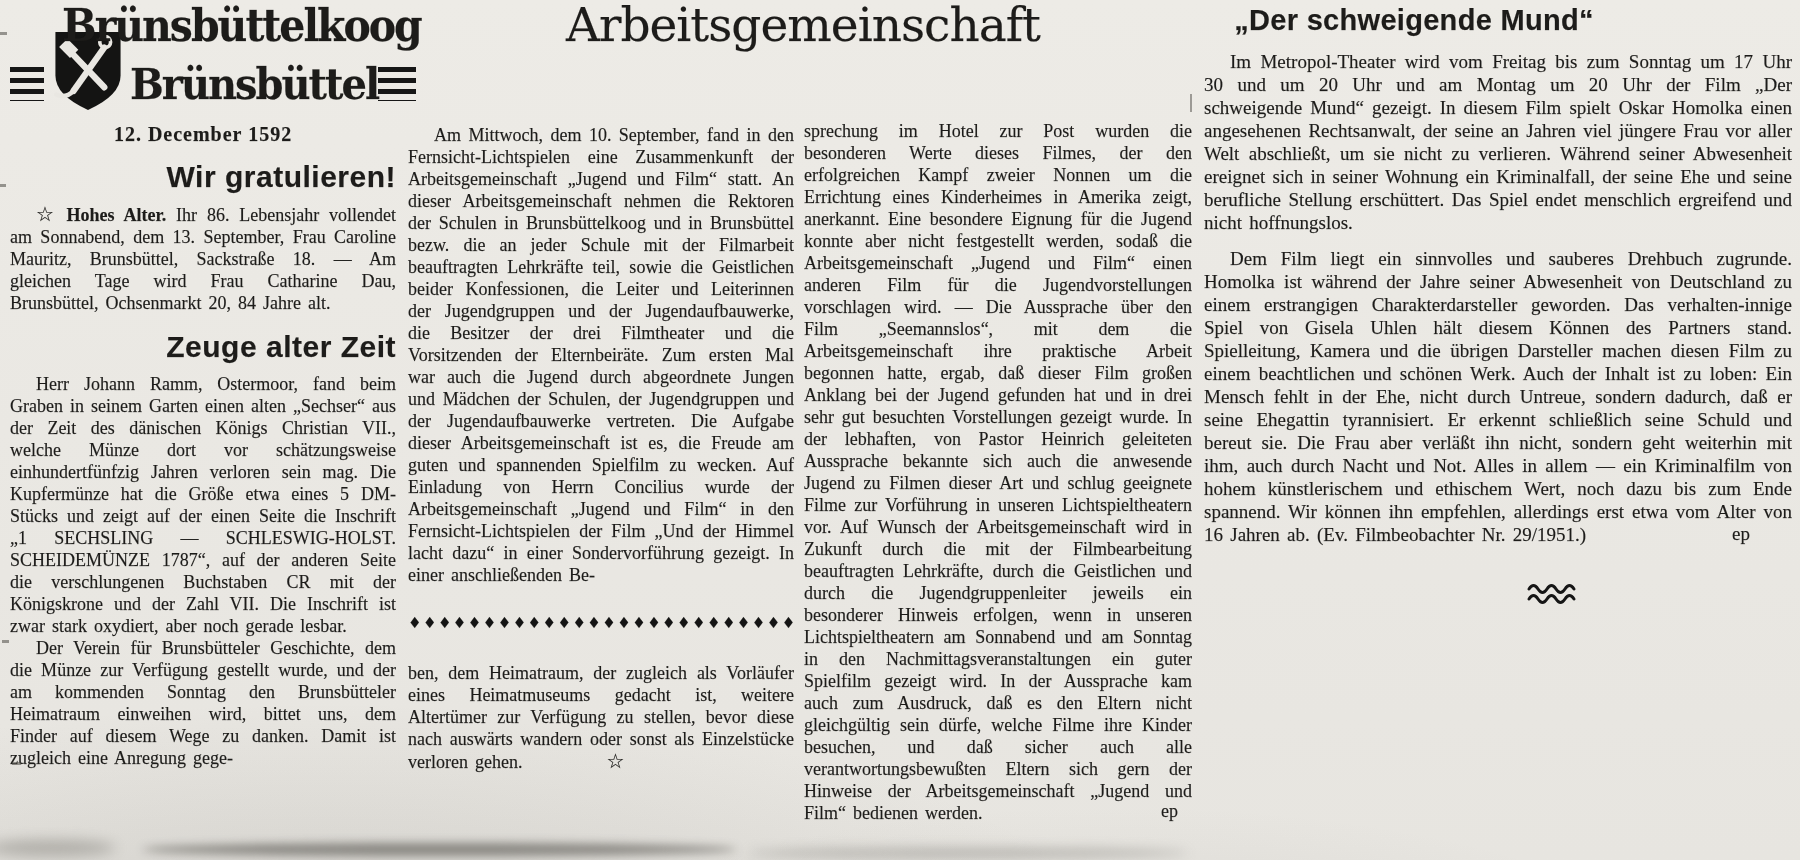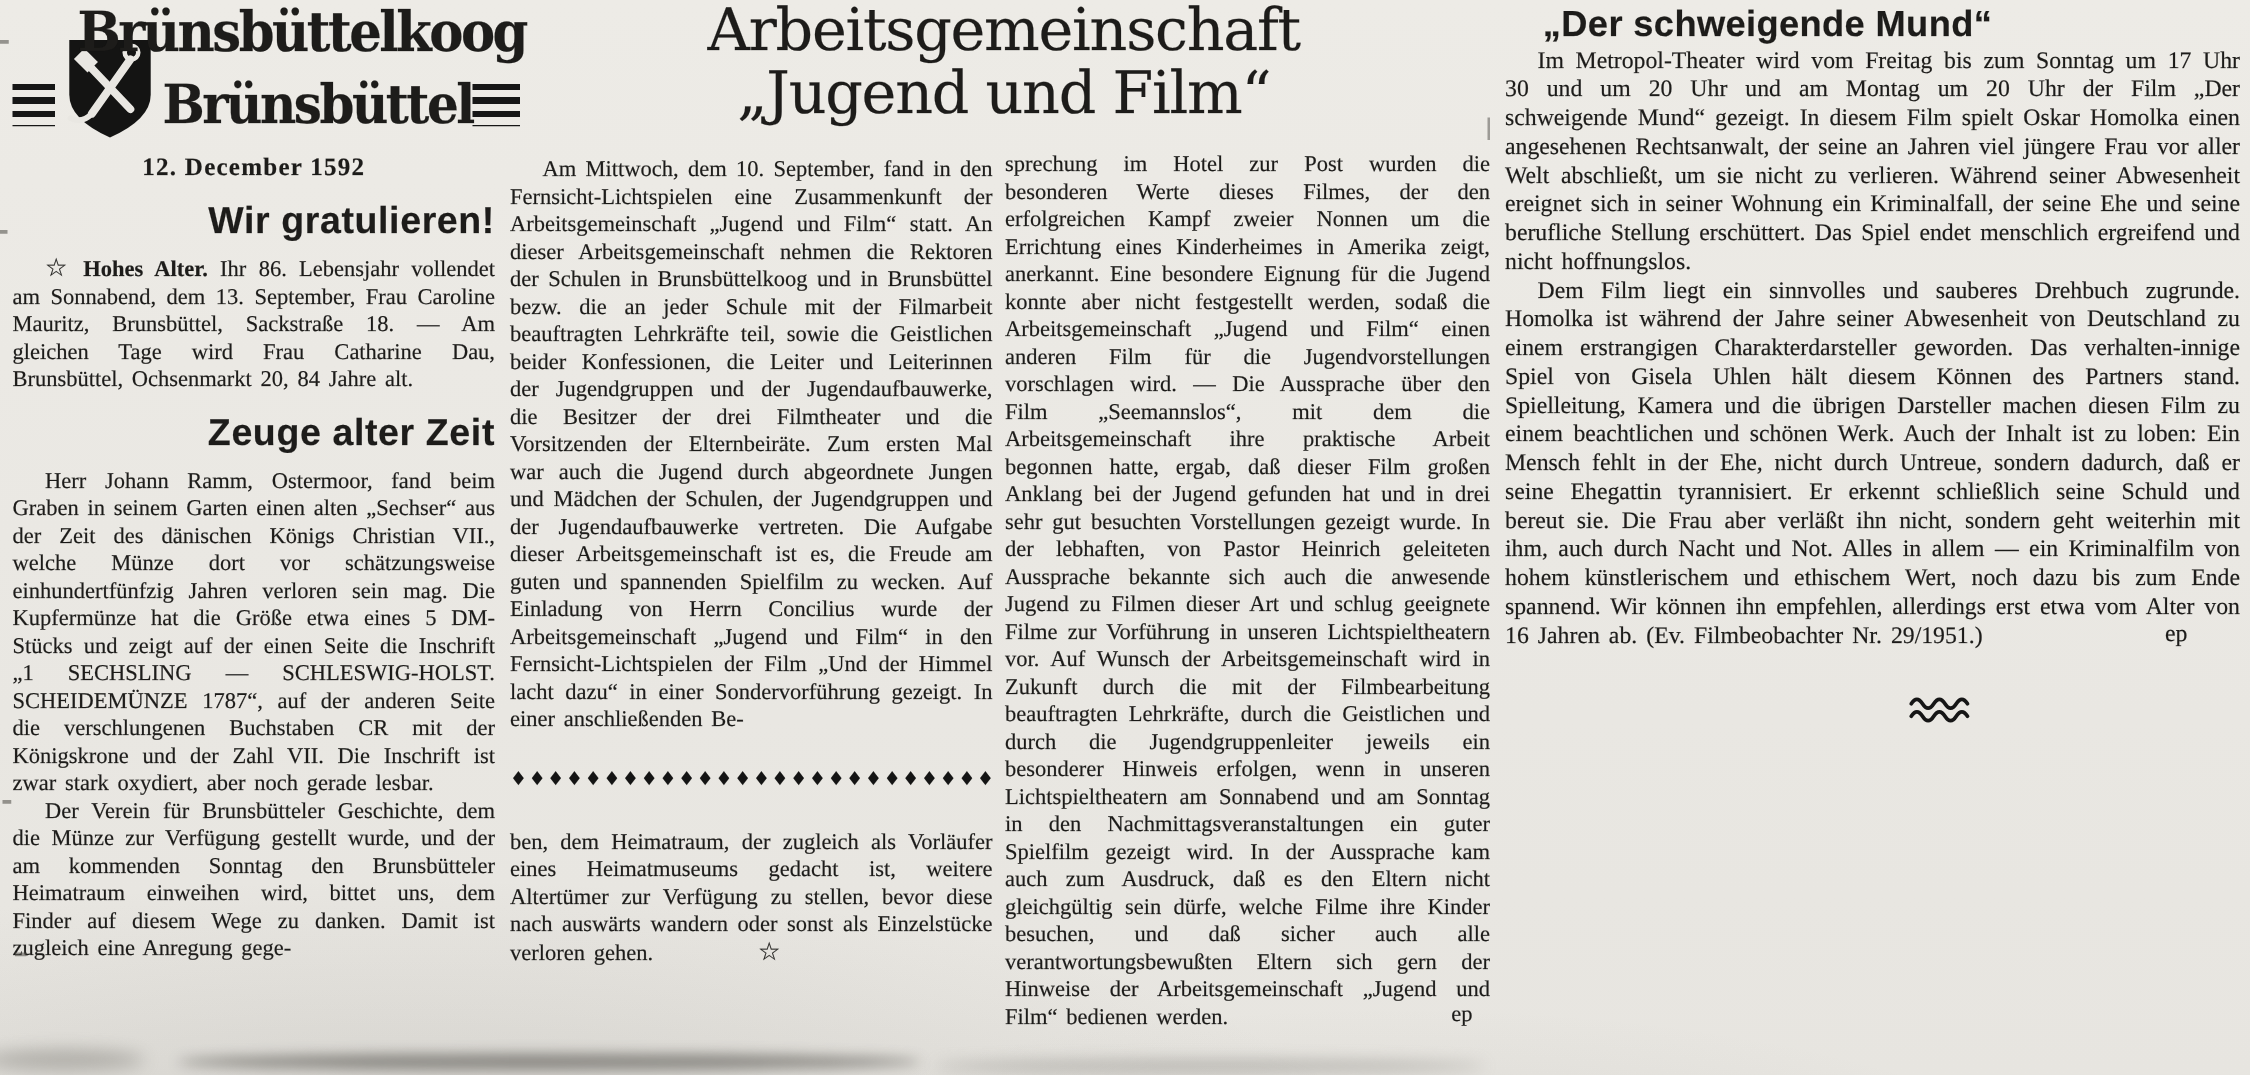--- a/index.html
+++ b/index.html
@@ -18,21 +18,21 @@
   .left-col{left:10px;top:6px;width:386px;}
   .colA{left:408px;top:124px;width:386px;}
   .colB{left:804px;top:120px;width:388px;}
   .right-col{left:1204px;top:4px;width:588px;}
   .film-headline{left:414px;top:0;width:778px;text-align:center;
     font-family:"DejaVu Serif", serif;font-weight:normal;font-size:47px;line-height:1.07;
     letter-spacing:-1px;}
   
   .j{ text-align:justify;hyphens:auto;-webkit-hyphens:auto;
       font-size:18px;line-height:22px;word-spacing:2.5px;margin:0;}
-  .right-col .j{font-size:19px;line-height:23px;}
+  .right-col .j{font-size:19px;line-height:23px;margin-top:13px;}
   .ind{text-indent:26px;}
   .lead-b{font-weight:bold;}
   
   .m1{font-family:"DejaVu Serif", serif;font-weight:bold;font-size:41px;line-height:1;
       letter-spacing:-2px;margin-left:52px;transform:scaleY(1.08);}
   .m2row{display:flex;align-items:center;margin-top:8px;height:58px;}
   .stripes{width:34px;height:34px;flex:0 0 auto;
       background:repeating-linear-gradient(180deg,#161616 0 5px,transparent 5px 11px);}
   .stripes.rt{width:38px;}
   .crest{flex:0 0 auto;margin:-26px 4px 0 6px;}
@@ -96,21 +96,20 @@
     <div class="sans-head h-grat">Wir gratulieren!</div>
     <p class="j ind"><span class="star">☆</span> <span class="lead-b">Hohes Alter.</span> <span>Ihr 86. Lebensjahr vollendet am Sonnabend, dem 13. September, Frau Caroline Mauritz, Brunsbüttel, Sackstraße 18. — Am gleichen Tage wird Frau Catharine Dau, Brunsbüttel, Ochsenmarkt 20, 84 Jahre alt.</span></p>
 
     <div class="sans-head h-zeuge">Zeuge alter Zeit</div>
     <p class="j ind">Herr Johann Ramm, Ostermoor, fand beim Graben in seinem Garten einen alten „Sechser“ aus der Zeit des dänischen Königs Christian VII., welche Münze dort vor schätzungsweise einhundertfünfzig Jahren verloren sein mag. Die Kupfermünze hat die Größe etwa eines 5 DM-Stücks und zeigt auf der einen Seite die Inschrift „1 SECHSLING — SCHLESWIG-HOLST. SCHEIDEMÜNZE 1787“, auf der anderen Seite die verschlungenen Buchstaben CR mit der Königskrone und der Zahl VII. Die Inschrift ist zwar stark oxydiert, aber noch gerade lesbar.</p>
     <p class="j ind">Der Verein für Brunsbütteler Geschichte, dem die Münze zur Verfügung gestellt wurde, und der am kommenden Sonntag den Brunsbütteler Heimatraum einweihen wird, bittet uns, dem Finder auf diesem Wege zu danken. Damit ist zugleich eine Anregung gege-</p>
   </div>
 
   <div class="abs film-headline">
     <div>Arbeitsgemeinschaft</div>
-    <div>„Jugend und Film“</div>
   </div>
 
   <div class="abs colA">
     <p class="j ind">Am Mittwoch, dem 10. September, fand in den Fernsicht-Lichtspielen eine Zusammenkunft der Arbeitsgemeinschaft „Jugend und Film“ statt. An dieser Arbeitsgemeinschaft nehmen die Rektoren der Schulen in Brunsbüttelkoog und in Brunsbüttel bezw. die an jeder Schule mit der Filmarbeit beauftragten Lehrkräfte teil, sowie die Geistlichen beider Konfessionen, die Leiter und Leiterinnen der Jugendgruppen und der Jugendaufbauwerke, die Besitzer der drei Filmtheater und die Vorsitzenden der Elternbeiräte. Zum ersten Mal war auch die Jugend durch abgeordnete Jungen und Mädchen der Schulen, der Jugendgruppen und der Jugendaufbauwerke vertreten. Die Aufgabe dieser Arbeitsgemeinschaft ist es, die Freude am guten und spannenden Spielfilm zu wecken. Auf Einladung von Herrn Concilius wurde der Arbeitsgemeinschaft „Jugend und Film“ in den Fernsicht-Lichtspielen der Film „Und der Himmel lacht dazu“ in einer Sondervorführung gezeigt. In einer anschließenden Be-</p>
     <div class="diamond-divider">♦♦♦♦♦♦♦♦♦♦♦♦♦♦♦♦♦♦♦♦♦♦♦♦♦♦♦♦♦♦♦♦♦♦♦♦♦♦</div>
     <p class="j"><span>ben, dem Heimatraum, der zugleich als Vorläufer eines Heimatmuseums gedacht ist, weitere Altertümer zur Verfügung zu stellen, bevor diese nach auswärts wandern oder sonst als Einzelstücke verloren gehen.</span><span class="star end-star">☆</span></p>
   </div>
 
   <div class="abs colB">
     <p class="j">sprechung im Hotel zur Post wurden die besonderen Werte dieses Filmes, der den erfolgreichen Kampf zweier Nonnen um die Errichtung eines Kinderheimes in Amerika zeigt, anerkannt. Eine besondere Eignung für die Jugend konnte aber nicht festgestellt werden, sodaß die Arbeitsgemeinschaft „Jugend und Film“ einen anderen Film für die Jugendvorstellungen vorschlagen wird. — Die Aussprache über den Film „Seemannslos“, mit dem die Arbeitsgemeinschaft ihre praktische Arbeit begonnen hatte, ergab, daß dieser Film großen Anklang bei der Jugend gefunden hat und in drei sehr gut besuchten Vorstellungen gezeigt wurde. In der lebhaften, von Pastor Heinrich geleiteten Aussprache bekannte sich auch die anwesende Jugend zu Filmen dieser Art und schlug geeignete Filme zur Vorführung in unseren Lichtspieltheatern vor. Auf Wunsch der Arbeitsgemeinschaft wird in Zukunft durch die mit der Filmbearbeitung beauftragten Lehrkräfte, durch die Geistlichen und durch die Jugendgruppenleiter jeweils ein besonderer Hinweis erfolgen, wenn in unseren Lichtspieltheatern am Sonnabend und am Sonntag in den Nachmittagsveranstaltungen ein guter Spielfilm gezeigt wird. In der Aussprache kam auch zum Ausdruck, daß es den Eltern nicht gleichgültig sein dürfe, welche Filme ihre Kinder besuchen, und daß sicher auch alle verantwortungsbewußten Eltern sich gern der Hinweise der Arbeitsgemeinschaft „Jugend und Film“ bedienen werden.</p>

